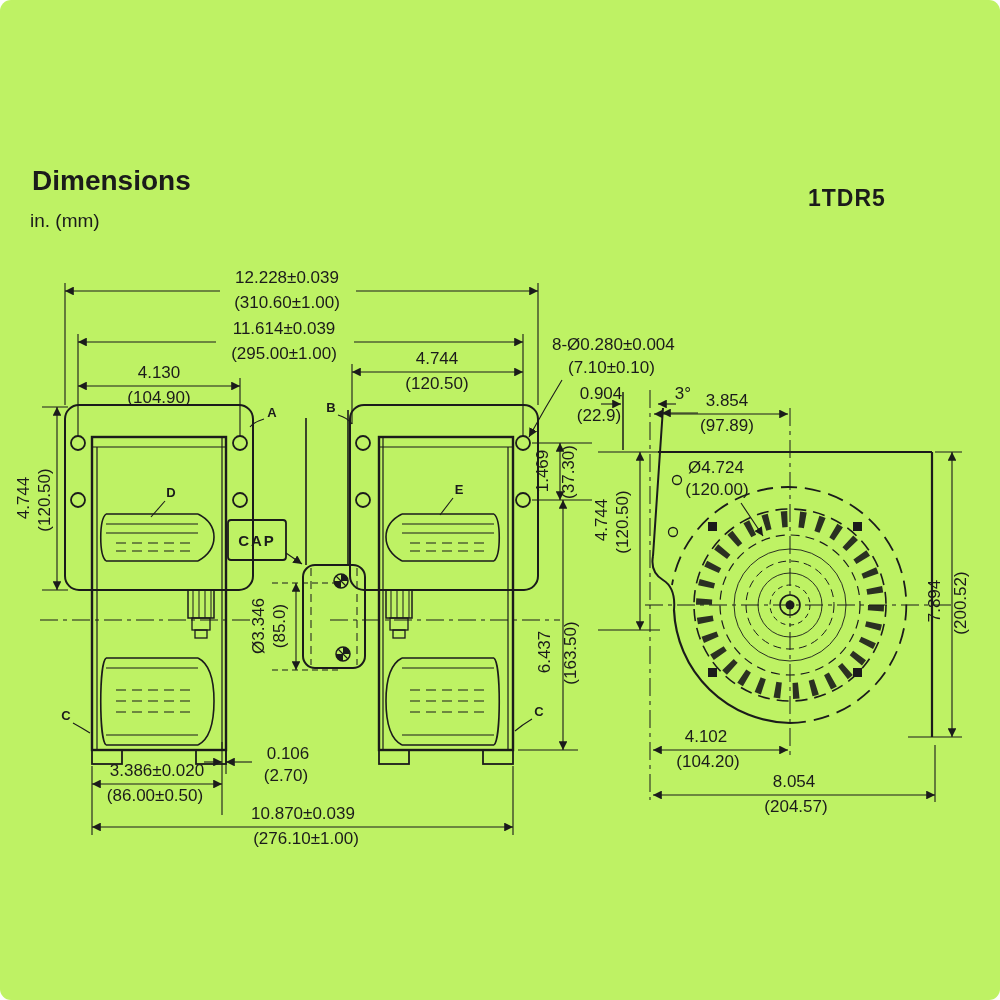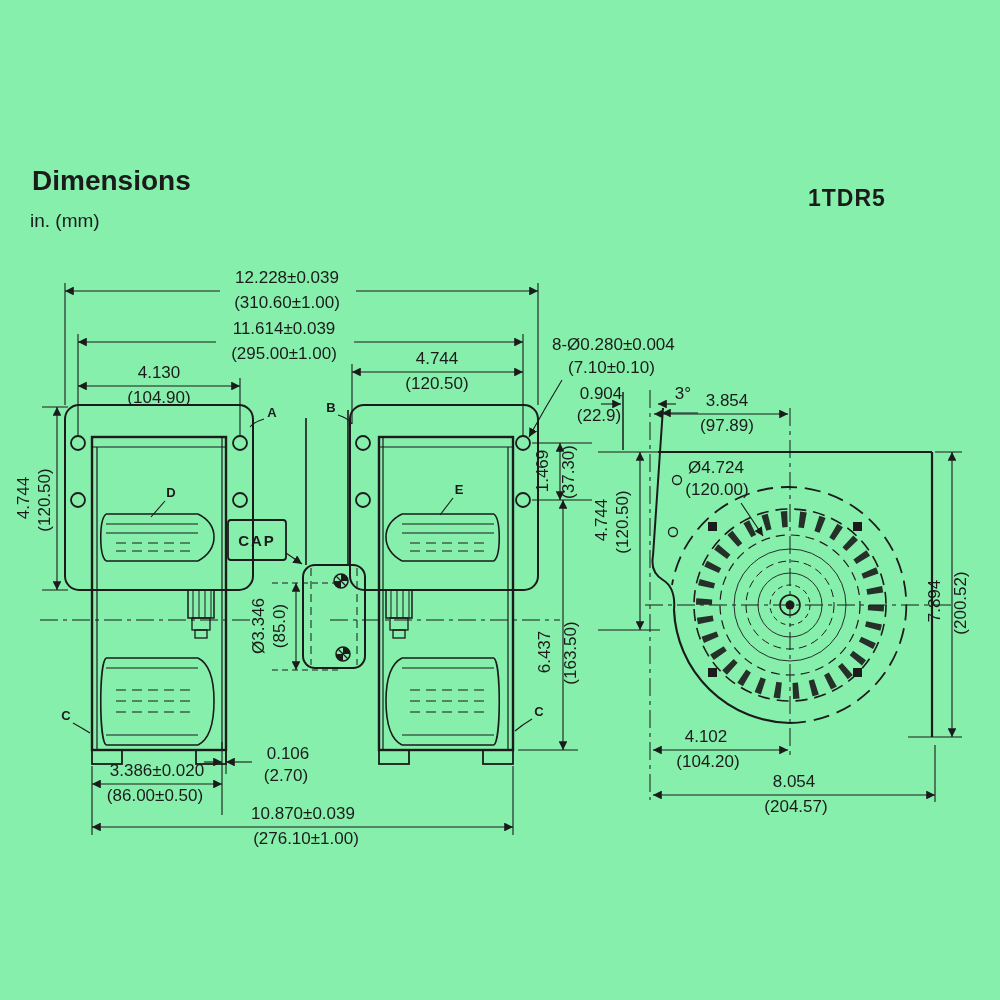--- a/index.html
+++ b/index.html
@@ -1,17 +1,17 @@
 <!DOCTYPE html>
 <html><head>
 <meta charset="utf-8">
 <style>
   html,body{margin:0;padding:0;background:#fdfdfd;}
-  .canvas{width:1000px;height:1000px;position:relative;background:#86efac;overflow:hidden;
-          font-family:"Liberation Sans", sans-serif;}
+  .canvas{width:1000px;height:1000px;position:relative;background:#bef264;overflow:hidden;
+          font-family:"Liberation Sans", sans-serif;border-radius:11px;}
   svg{position:absolute;left:0;top:0;}
   svg text{fill:#1b1b1b;font-family:"Liberation Sans", sans-serif;}
   .t-title{font-size:28px;font-weight:700;}
   .t-units{font-size:19px;}
   .t-model{font-size:23px;font-weight:700;letter-spacing:1px;}
   .d{font-size:17px;text-anchor:middle;}
   .ds{font-size:17px;text-anchor:start;}
   .lbl{font-size:13px;text-anchor:middle;font-weight:600;}
   .cap{font-size:15px;text-anchor:middle;font-weight:600;letter-spacing:2px;}
   .ln{stroke:#1b1b1b;fill:none;}

